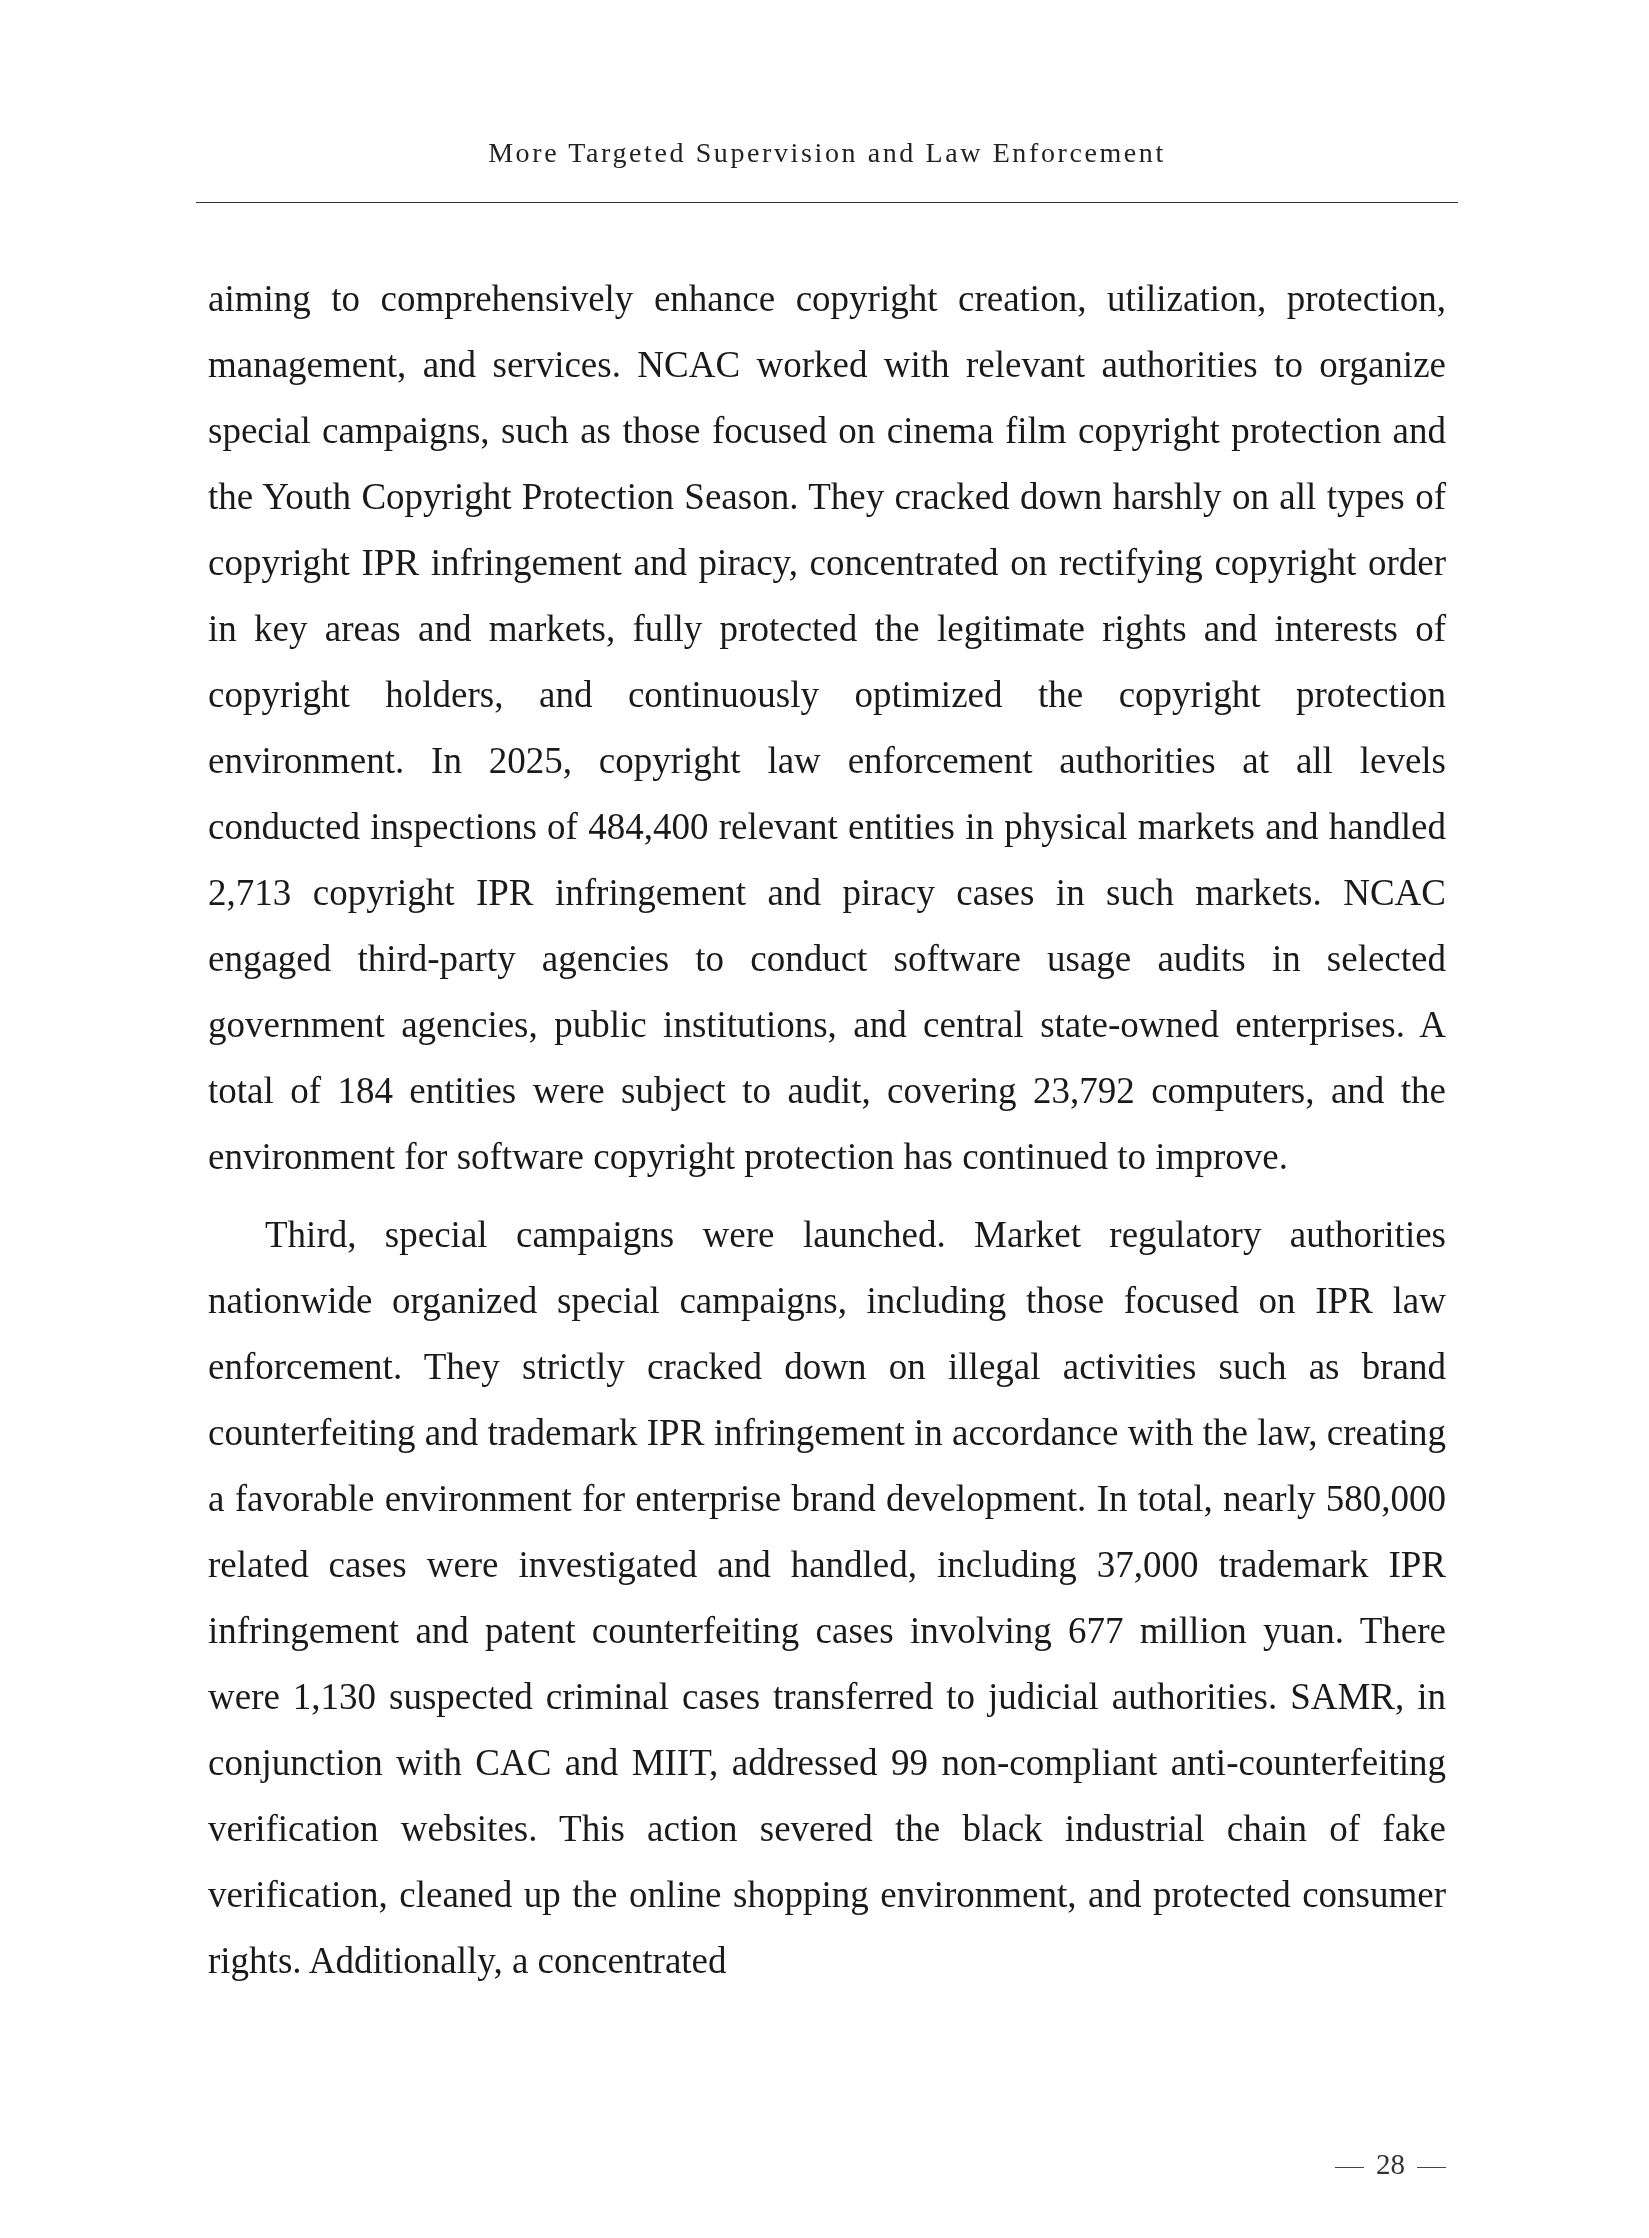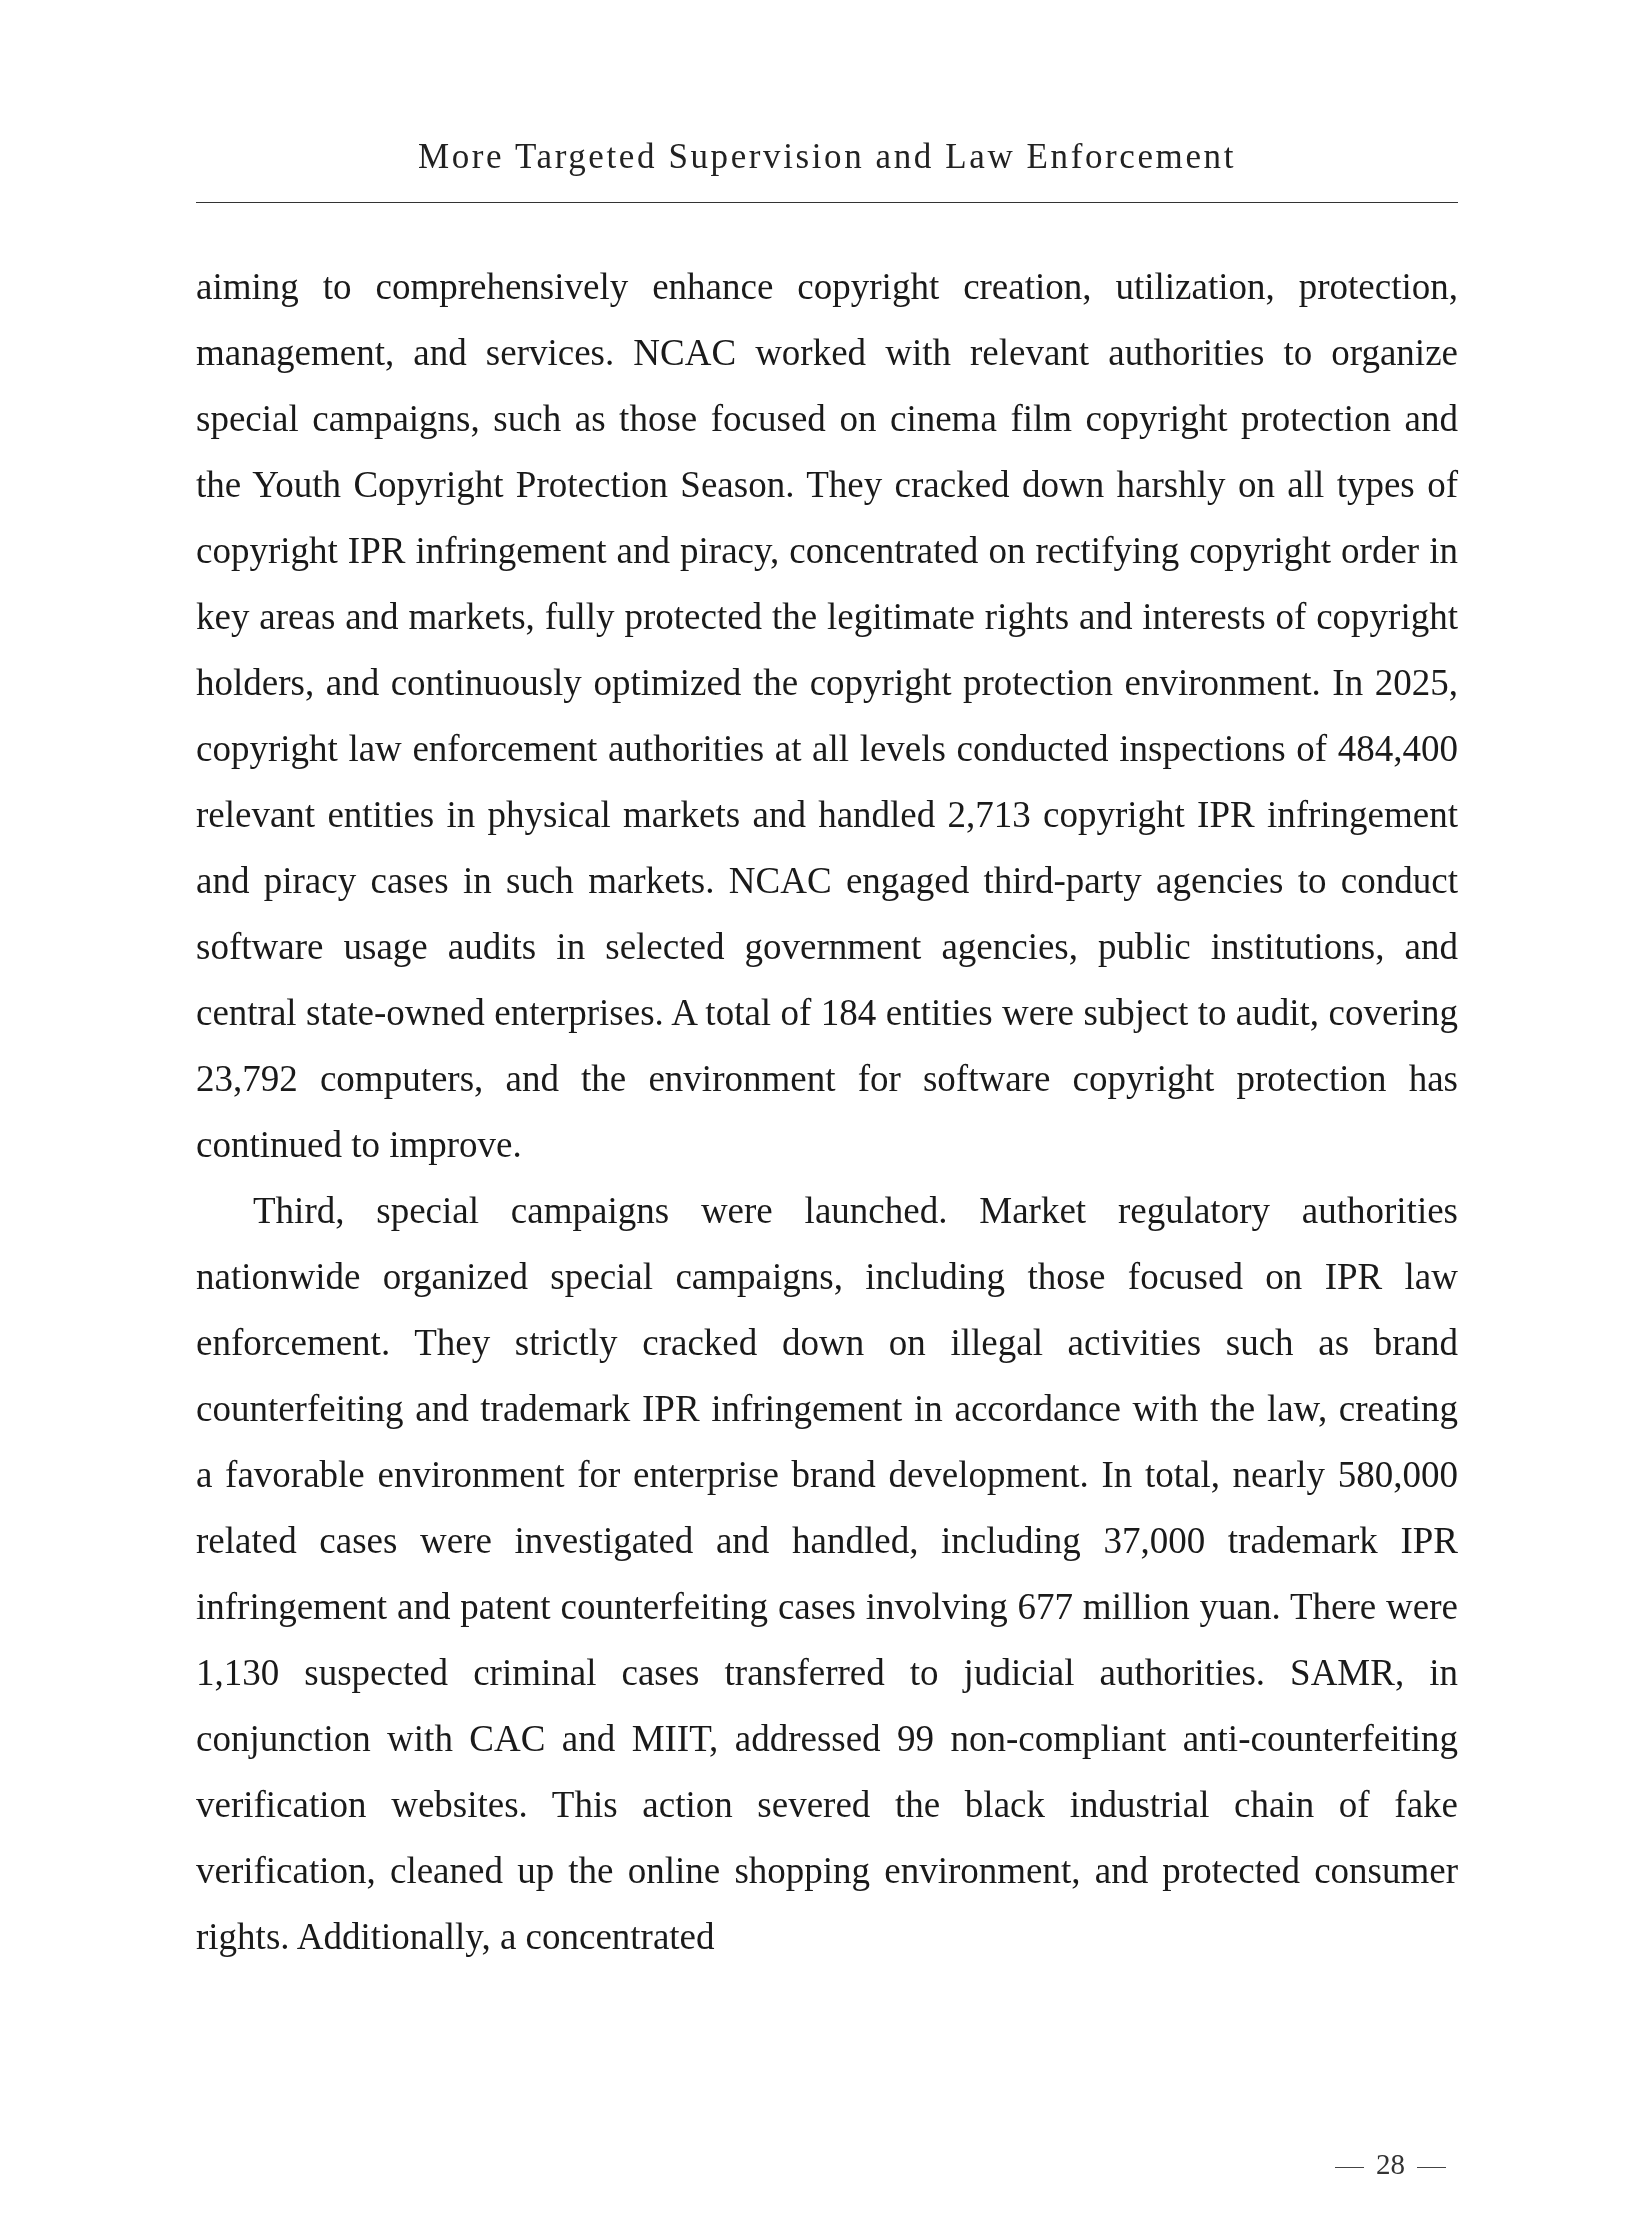--- a/index.html
+++ b/index.html
@@ -1,33 +1,33 @@
 <!DOCTYPE html>
 <html style="font-size:13.7px"><head>
   <meta charset="utf-8">
   <style>
     html, body { margin: 0; padding: 0; background: #ffffff; }
     body { width: 1649px; height: 2239px; position: relative; overflow: hidden; }
     .running-head {
       position: absolute; left: 196px; width: 1262px; top: 137px;
       text-align: center;
       font-family: "Liberation Serif", serif;
-      font-size: 35px; letter-spacing: 2.6px; color: #222;
+      font-size: 28px; letter-spacing: 2.6px; color: #222;
     }
     .rule {
       position: absolute; left: 196px; width: 1262px; top: 202px;
       height: 0; border-top: 1.7px solid #333;
     }
     .body-text {
       position: absolute; left: 196px; width: 1262px; top: 254px;
       font-family: "Liberation Serif", serif;
       font-size: 37px; line-height: 66px; color: #1a1a1a;
       text-align: justify;
     }
-    .body-text p { margin: 0; }
+    .body-text p { margin: 12px; }
     .body-text p.indent { text-indent: 57px; }
     .body-text b { font-weight: normal; }
     .page-number {
       position: absolute; right: 191px; top: 2148px;
       font-family: "Liberation Serif", serif;
       font-size: 29px; color: #333;
     }
     .page-number .dash { display: inline-block; width: 29px; border-top: 1.7px solid #444; vertical-align: middle; margin: 0 12px; }
   </style>
 </head>

